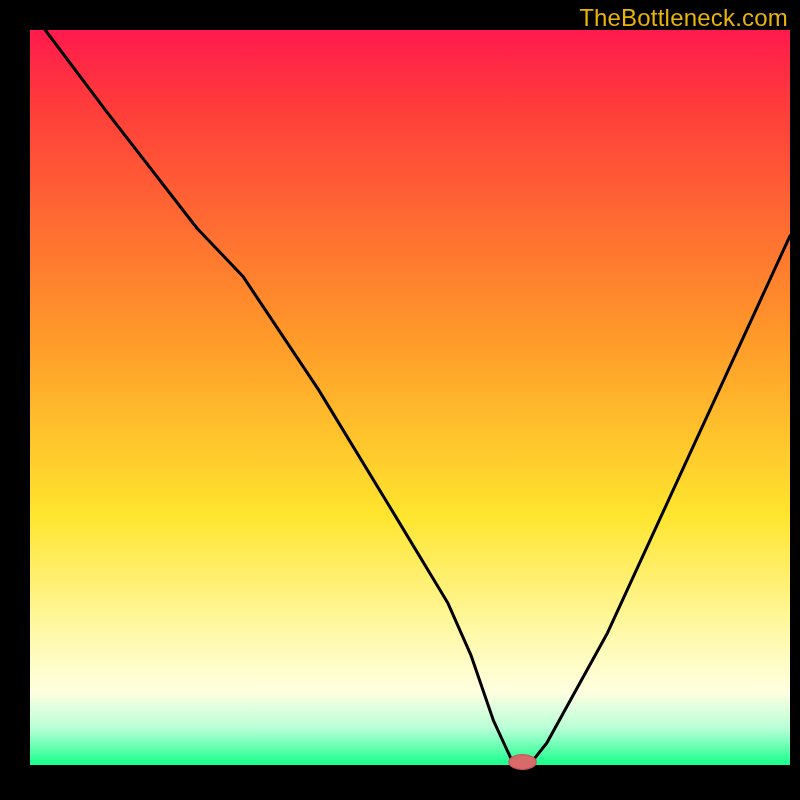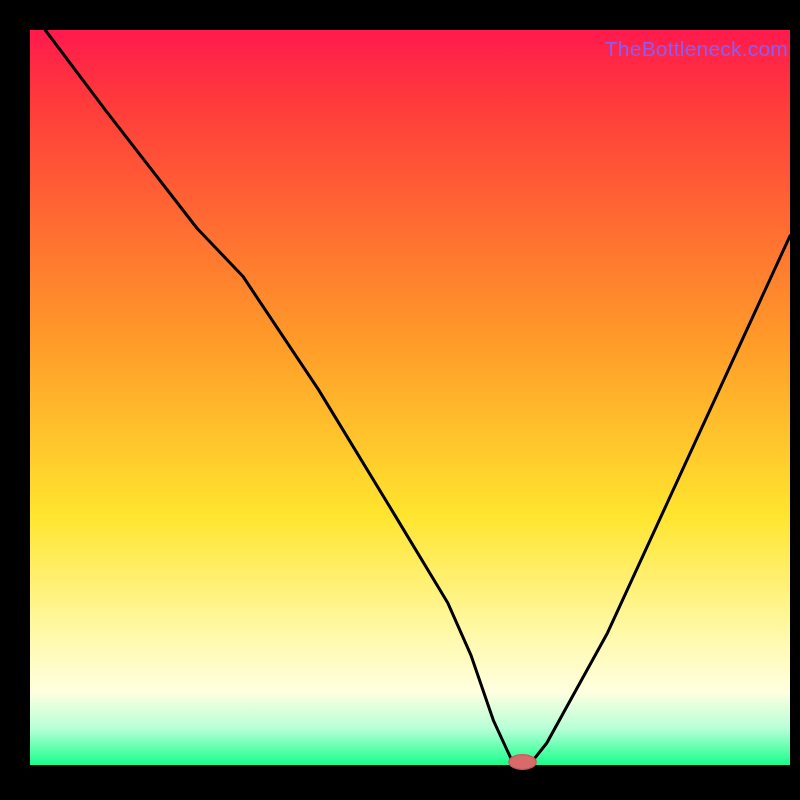--- a/index.html
+++ b/index.html
@@ -13,26 +13,25 @@
   }
   .wrap {
     position: relative;
     width: 800px;
     height: 800px;
   }
   .watermark {
     position: absolute;
     top: 4px;
     right: 12px;
-    color: #8b5cf6;
-    font-size: 21px;
+    color: #eab308;
+    font-size: 24px;
     font-weight: 500;
     font-family: Arial, Helvetica, sans-serif;
     letter-spacing: 0.2px;
-    margin-top: 33px;
   }
   svg { display: block; }
 </style>
 </head>
 <body>
 <div class="wrap">
 
 <svg id="svg-root" width="800" height="800" viewBox="0 0 800 800">
   <defs>
     <linearGradient id="bg-grad" x1="0" y1="0" x2="0" y2="1">

